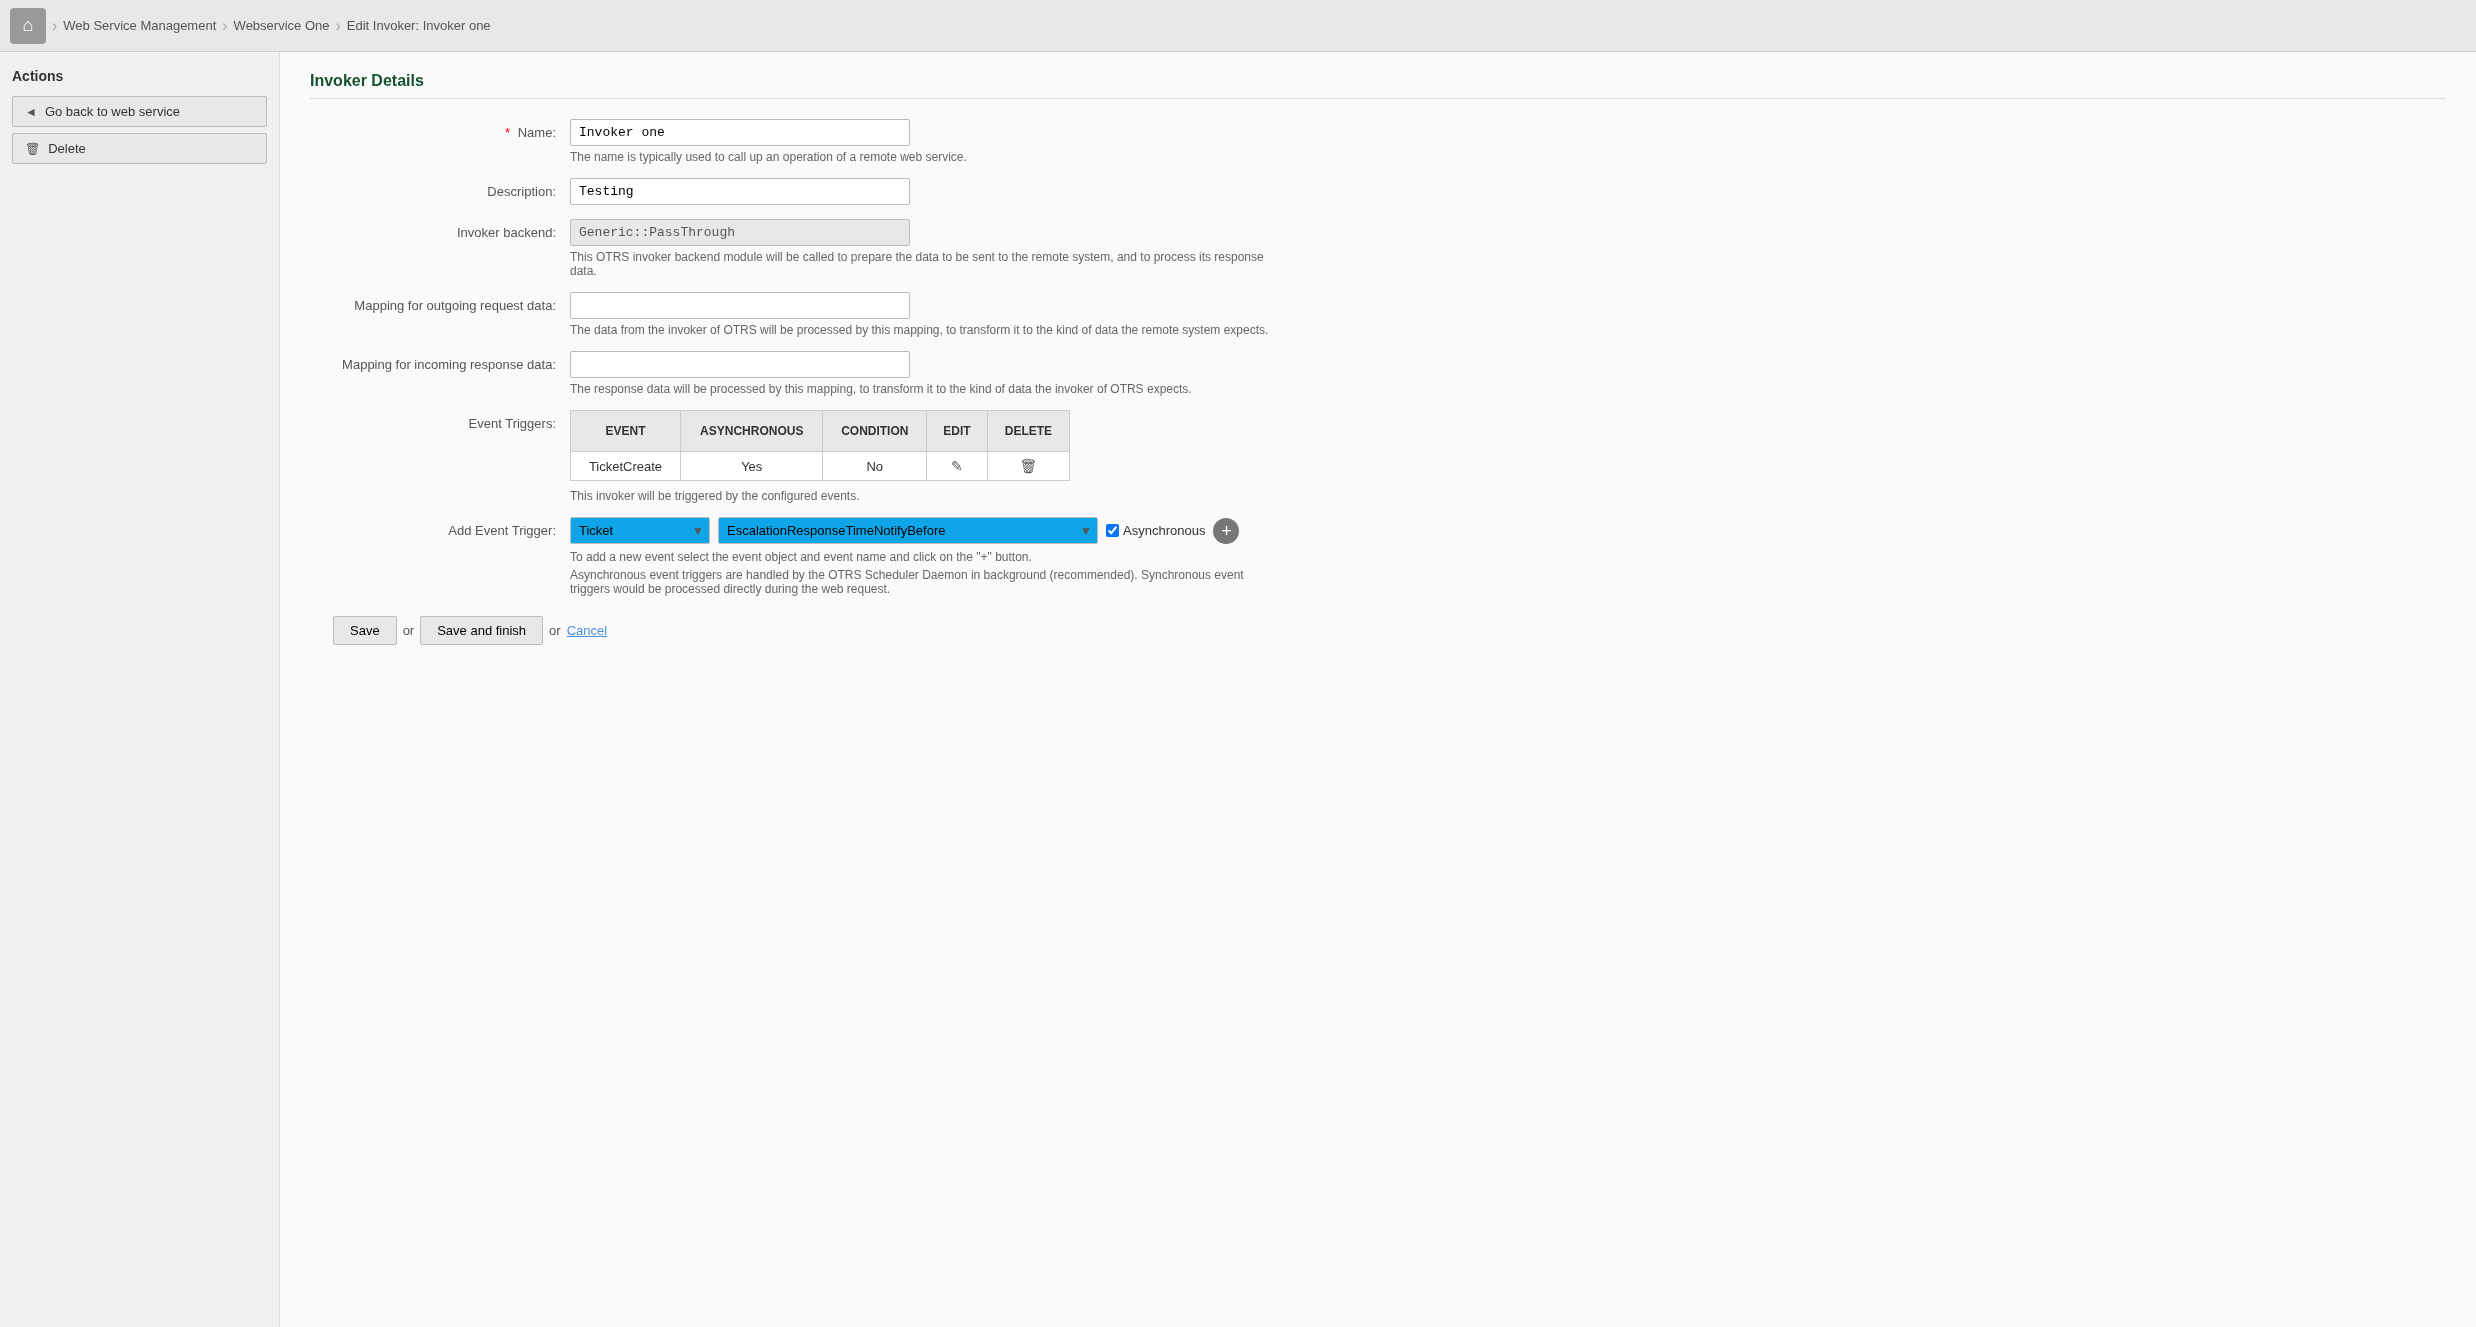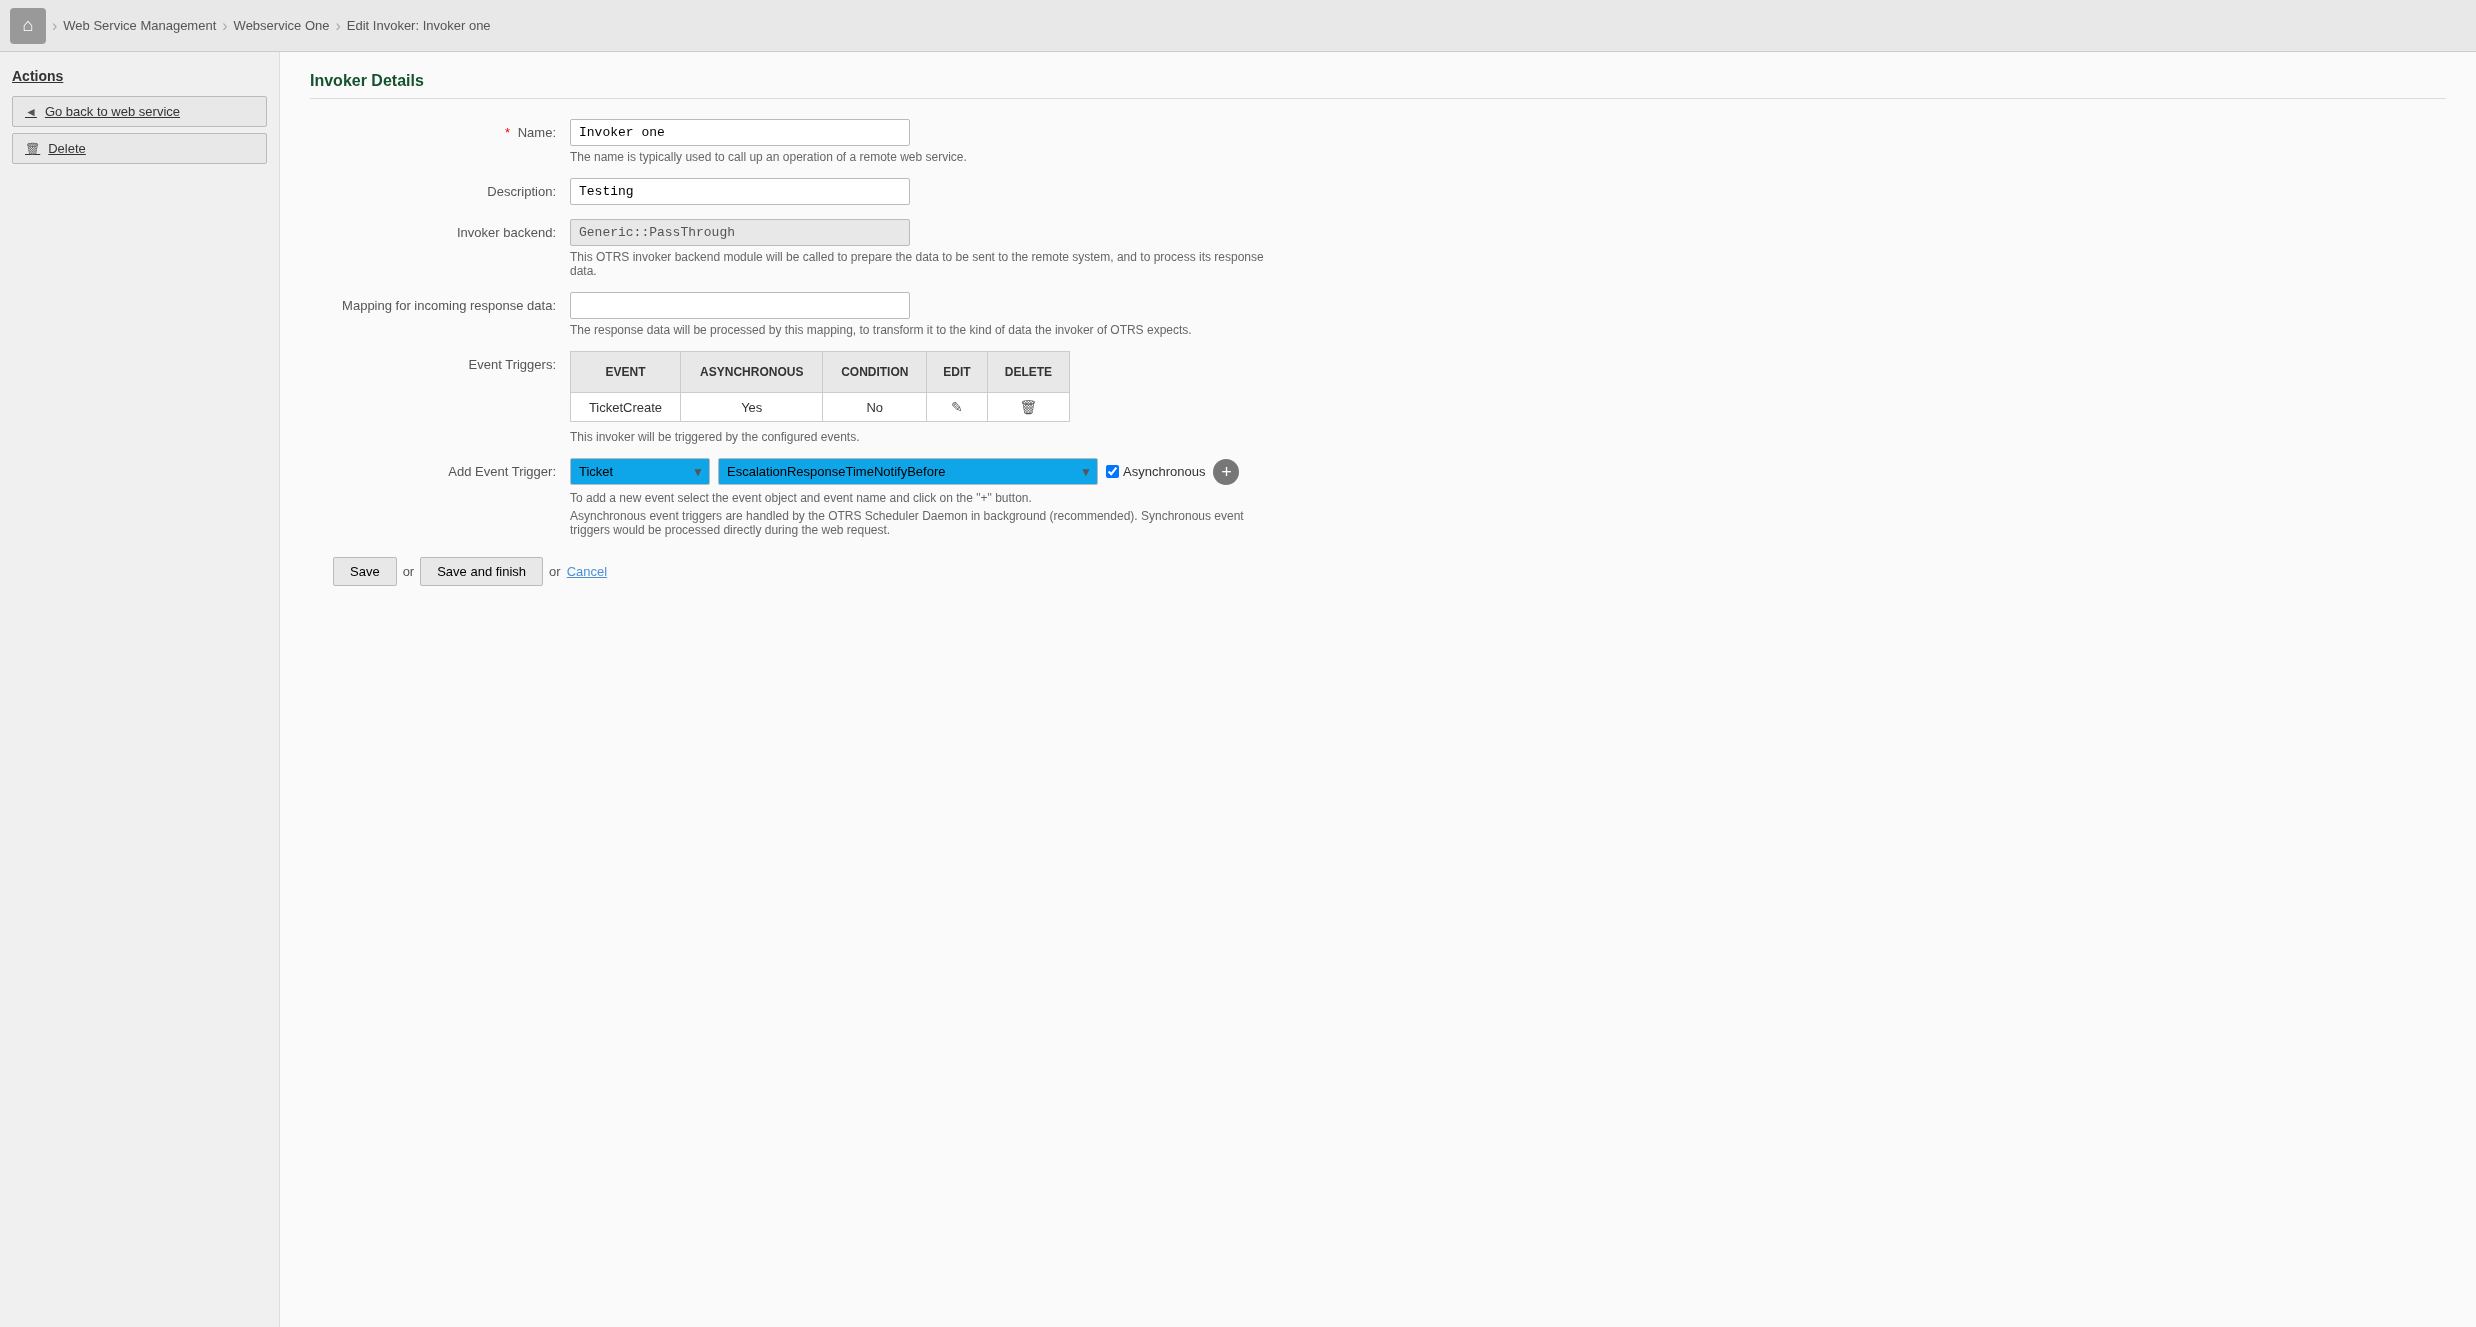--- a/index.html
+++ b/index.html
@@ -34,21 +34,20 @@
       min-height: calc(100vh - 52px);
     }
 
     
     .sidebar {
       width: 280px;
       background: #f0f0f0;
       border-right: 1px solid #ddd;
       padding: 16px 12px;
       flex-shrink: 0;
-      text-decoration: underline;
     }
     .sidebar-title {
       font-weight: bold; font-size: 14px; margin-bottom: 12px; color: #333;
     }
     .sidebar-btn {
       display: flex; align-items: center;
       width: 100%; border: 1px solid #bbb; background: #e8e8e8;
       padding: 7px 12px; cursor: pointer; font-size: 13px; color: #333;
       margin-bottom: 6px; border-radius: 2px;
     }
@@ -205,20 +204,27 @@
     </div>
 
     <div class="form-row">
       <div class="form-label">Invoker backend:</div>
       <div class="form-field">
         <input type="text" class="form-input readonly" readonly="" value="Generic::PassThrough" style="">
         <div class="form-hint">This OTRS invoker backend module will be called to prepare the data to be sent to the remote system, and to process its response data.</div>
       </div>
     </div>
 
+    <div class="form-row">
+      <div class="form-label">Mapping for outgoing request data:</div>
+      <div class="form-field">
+        <input type="text" class="form-input" value="" style="">
+        <div class="form-hint">The data from the invoker of OTRS will be processed by this mapping, to transform it to the kind of data the remote system expects.</div>
+      </div>
+    </div>
 
     <div class="form-row">
       <div class="form-label">Mapping for incoming response data:</div>
       <div class="form-field">
         <input type="text" class="form-input" value="" style="">
         <div class="form-hint">The response data will be processed by this mapping, to transform it to the kind of data the invoker of OTRS expects.</div>
       </div>
     </div>
 
     <div class="form-row">

